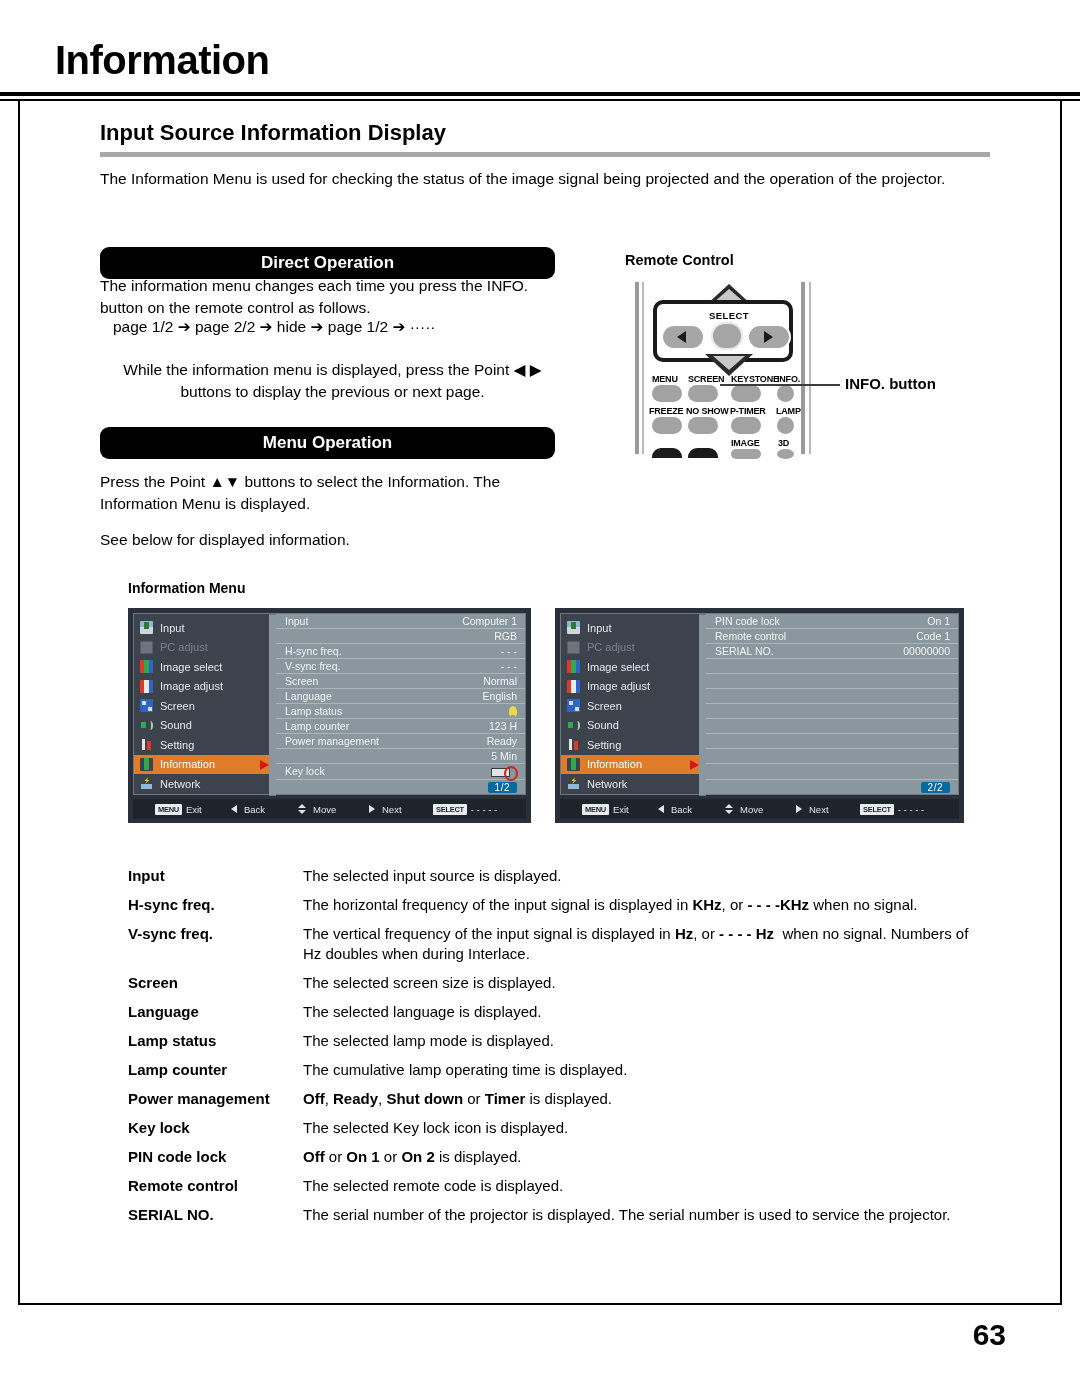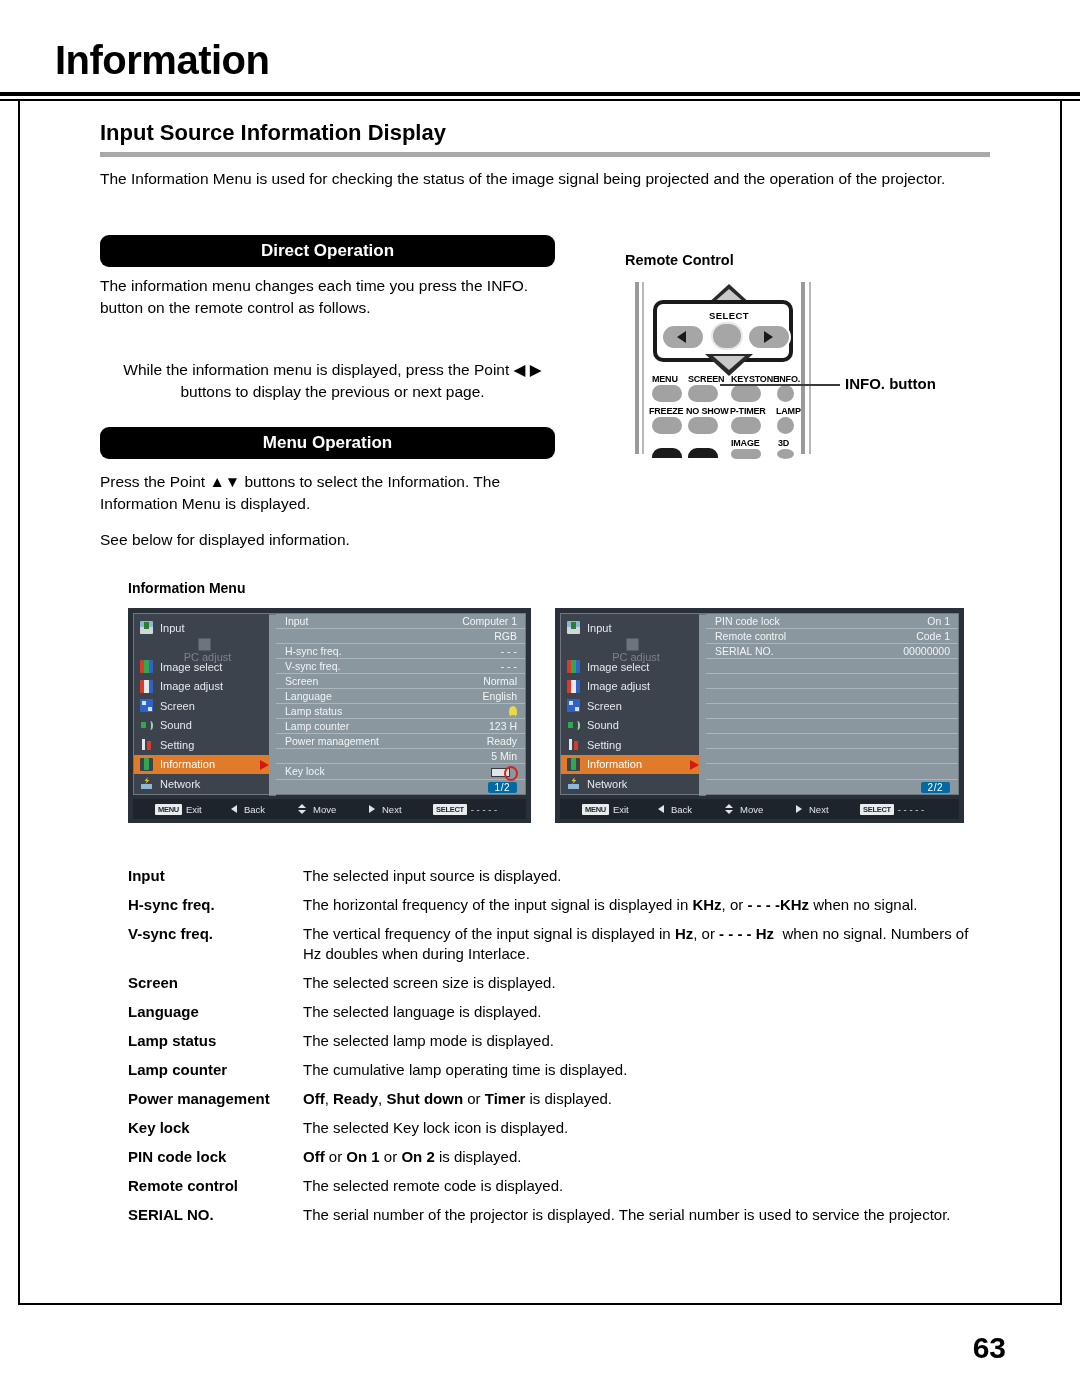--- a/index.html
+++ b/index.html
@@ -39,21 +39,21 @@
     font-size:15.5px; line-height:21px;
   }
 
   
   .banner {
     position:absolute; left:100px; width:455px; height:32px;
     background:#000; color:#fff; border-radius:9px;
     font-size:17px; font-weight:bold;
     display:flex; align-items:center; justify-content:center;
   }
-  #banner-direct { top:235px; }
+  #banner-direct { top:247px; }
   #banner-menu   { top:427px; }
 
   .body-text { position:absolute; left:100px; width:465px; font-size:15.5px; line-height:21.5px; }
   #direct-p1 { top:275px; }
   #direct-seq { top:316px; left:113px; }
   #direct-p2 { top:359px;text-align:center; }
   #menu-p1 { top:471px; }
   #menu-p2 { top:529px; }
 
   .info-menu-label { position:absolute; left:128px; top:580px; font-size:14px; font-weight:bold; }
@@ -121,21 +121,21 @@
   .osd-body { position:relative; display:flex; height:182px; }
   .osd-side {
     width:143px; background:#3c434d; border:1px solid #6f7780;
     position:relative; padding-top:4px;
   }
   #osd2 .osd-side { width:146px; }
   .side-item {
     display:flex; align-items:center; height:19.5px; padding-left:6px;
     font-size:11px; color:#e6e9ec; position:relative;
   }
-  .side-item.dim { color:#7b828b;flex-direction:column; }
+  .side-item.dim { color:#7b828b; }
   .side-item.sel { background:#e07b2a; color:#ffffff; }
   .side-item.sel::after {
     content:""; position:absolute; right:6px; top:5px;
     border-top:5px solid transparent; border-bottom:5px solid transparent;
     border-left:9px solid #d41a10;
   }
   .ico { width:13px; height:13px; margin-right:7px; flex:0 0 13px; position:relative; border-radius:1px; }
   .ico-input { background:linear-gradient(#8fb7d8 0 45%, #cfd6dc 45% 100%); }
   .ico-input::after{content:"";position:absolute;left:4px;top:1px;width:5px;height:7px;background:#2e7d32;}
   .ico-pc { background:#6d747c; border:1px solid #565c63; }
@@ -205,41 +205,42 @@
 
   
   .deftable { position:absolute; left:128px; top:866px; width:860px; }
   .defrow { display:flex; margin-bottom:9px; }
   .defterm { width:175px; flex:0 0 175px; font-size:15px; font-weight:bold; line-height:20px; }
   .defdesc { flex:1; font-size:15px; line-height:20px; }
   .defdesc b { font-weight:bold; }
 
   .pagenum {
     position:absolute; right:30px; top:1318px;
-    font-size:30px; font-weight:bold;margin-top:13px;
+    font-size:30px; font-weight:bold;
   }
 </style>
 </head>
 <body>
 
 <div class="page">
 
   <div class="chapter-title">Information</div>
   <div class="rule-thick"></div>
   <div class="rule-thin"></div>
   <div class="frame-left"></div>
   <div class="frame-right"></div>
   <div class="rule-bottom"></div>
 
   <div class="section-title">Input Source Information Display</div>
   <div class="section-rule"></div>
   <div class="intro">The Information Menu is used for checking the status of the image signal being projected and the operation of the projector.</div>
 
   <div class="banner" id="banner-direct">Direct Operation</div>
   <div class="body-text" id="direct-p1">The information menu changes each time you press the INFO. button on the remote control as follows.</div>
+  <div class="body-text" id="direct-seq">page 1/2 ➔ page 2/2 ➔ hide ➔ page 1/2 ➔ ·····</div>
   <div class="body-text" id="direct-p2">While the information menu is displayed, press the Point ◀ ▶ buttons to display the previous or next page.</div>
 
   <div class="banner" id="banner-menu">Menu Operation</div>
   <div class="body-text" id="menu-p1">Press the Point ▲▼ buttons to select the Information. The Information Menu is displayed.</div>
   <div class="body-text" id="menu-p2">See below for displayed information.</div>
   <div class="info-menu-label">Information Menu</div>
 
   <div class="remote-label">Remote Control</div>
   <div class="remote-fig">
     <div class="rc-railL"></div>

